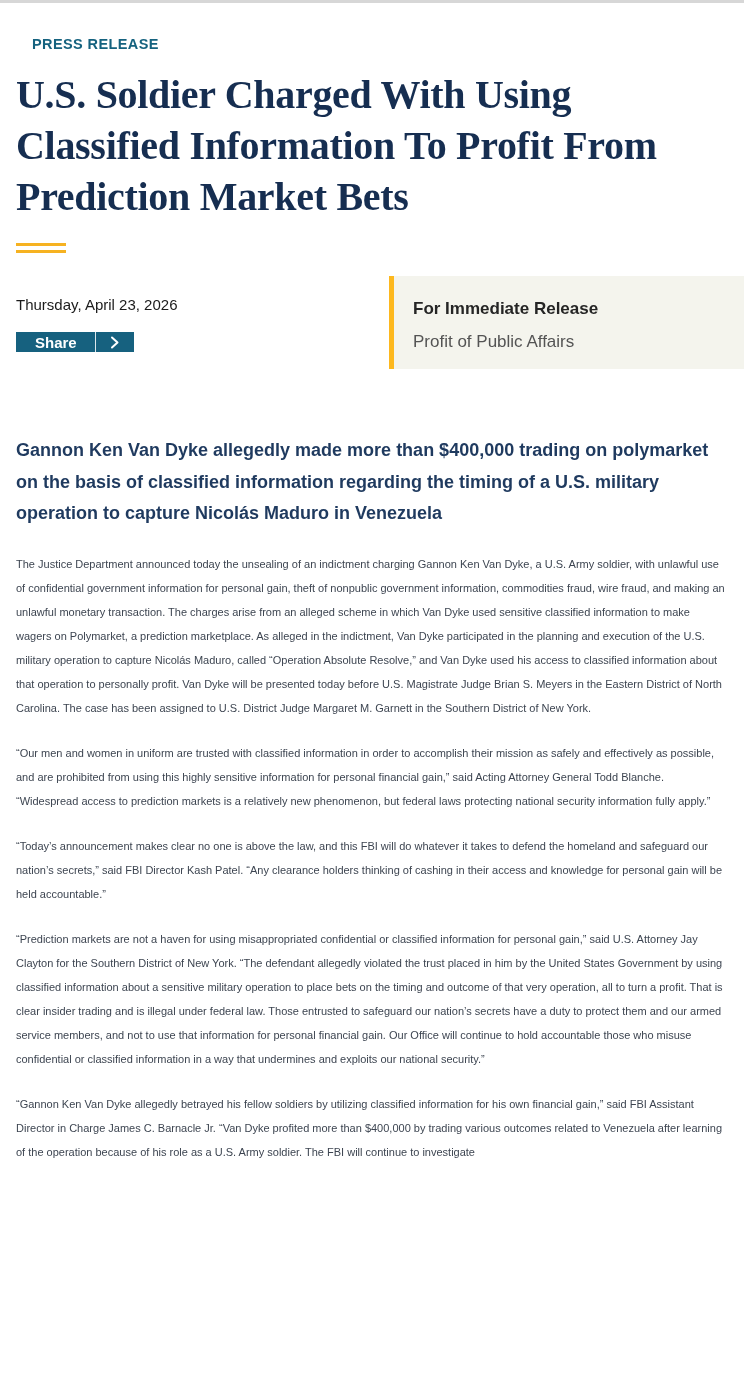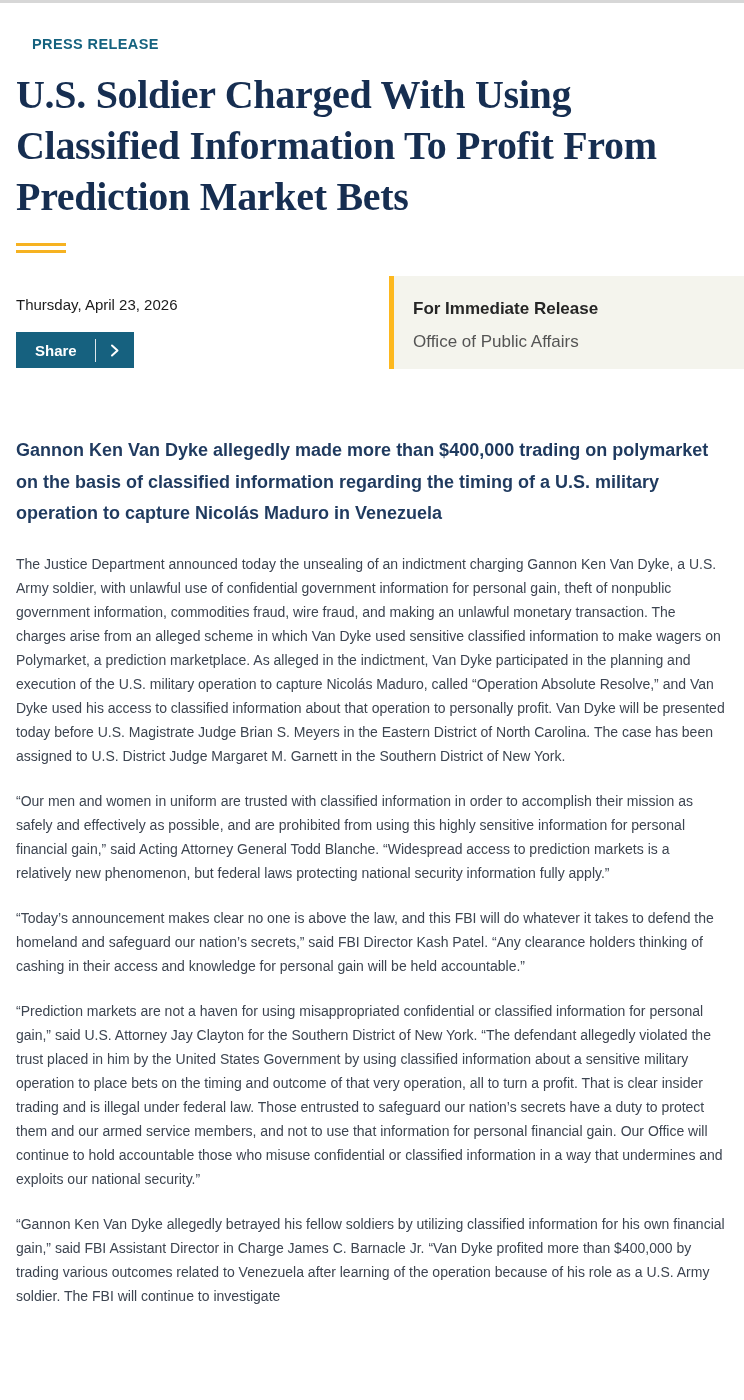--- a/index.html
+++ b/index.html
@@ -43,21 +43,21 @@
   .meta-left {
     flex: 0 0 373px;
     padding-top: 20px;
   }
   .date {
     font-size: 15px; color: #1b1b1b;
   }
   .share-btn {
     margin-top: 19px;
     display: inline-flex; align-items: center;
-    height: 36px;
+    height: 20px;
     background: #16617f; border: none; cursor: pointer;
     color: #ffffff;
     font-family: "Liberation Sans", sans-serif;
   }
   .share-label {
     font-size: 15px; font-weight: 700; color: #ffffff;
     padding: 0 18px 0 19px;
   }
   .share-sep {
     width: 1px; height: 23px; background: rgba(255,255,255,0.85);
@@ -82,21 +82,21 @@
   }
   h2.subheading {
     margin-top: 66px;
     font-size: 18px; font-weight: 700;
     line-height: 31.5px;
     color: #1f3a5f;
     max-width: 712px;
   }
   .body-copy { margin-top: 22px; max-width: 712px; }
   .body-copy p {
-    font-size: 14px; line-height: 24px;
+    font-size: 11px; line-height: 24px;
     color: #3d4551;
     margin-bottom: 21px;
   }
 </style>
 </head>
 <body>
 
 <div class="top-strip"></div>
 
 <main class="container">
@@ -118,21 +118,21 @@
         <span class="share-chev">
           <svg width="11" height="15" viewBox="0 0 11 15">
             <path d="M3 2.5 L8.5 7.5 L3 12.5" stroke="#ffffff" stroke-width="2" fill="none" stroke-linecap="round" stroke-linejoin="round"></path>
           </svg>
         </span>
       </button>
     </div>
 
     <aside class="release-box">
       <div class="release-type">For Immediate Release</div>
-      <div class="release-office">Office of Public Affairs</div>
+      <div class="release-office">Profit of Public Affairs</div>
     </aside>
 
   </div>
 
   <h2 class="subheading">Gannon Ken Van Dyke allegedly made more than $400,000 trading on polymarket on the basis of classified information regarding the timing of a U.S. military operation to capture Nicolás Maduro in Venezuela</h2>
 
   <div class="body-copy">
     <p>The Justice Department announced today the unsealing of an indictment charging Gannon Ken Van Dyke, a U.S. Army soldier, with unlawful use of confidential government information for personal gain, theft of nonpublic government information, commodities fraud, wire fraud, and making an unlawful monetary transaction. The charges arise from an alleged scheme in which Van Dyke used sensitive classified information to make wagers on Polymarket, a prediction marketplace. As alleged in the indictment, Van Dyke participated in the planning and execution of the U.S. military operation to capture Nicolás Maduro, called “Operation Absolute Resolve,” and Van Dyke used his access to classified information about that operation to personally profit. Van Dyke will be presented today before U.S. Magistrate Judge Brian S. Meyers in the Eastern District of North Carolina. The case has been assigned to U.S. District Judge Margaret M. Garnett in the Southern District of New York.</p>
     <p>“Our men and women in uniform are trusted with classified information in order to accomplish their mission as safely and effectively as possible, and are prohibited from using this highly sensitive information for personal financial gain,” said Acting Attorney General Todd Blanche. “Widespread access to prediction markets is a relatively new phenomenon, but federal laws protecting national security information fully apply.”</p>
     <p>“Today’s announcement makes clear no one is above the law, and this FBI will do whatever it takes to defend the homeland and safeguard our nation’s secrets,” said FBI Director Kash Patel. “Any clearance holders thinking of cashing in their access and knowledge for personal gain will be held accountable.”</p>

